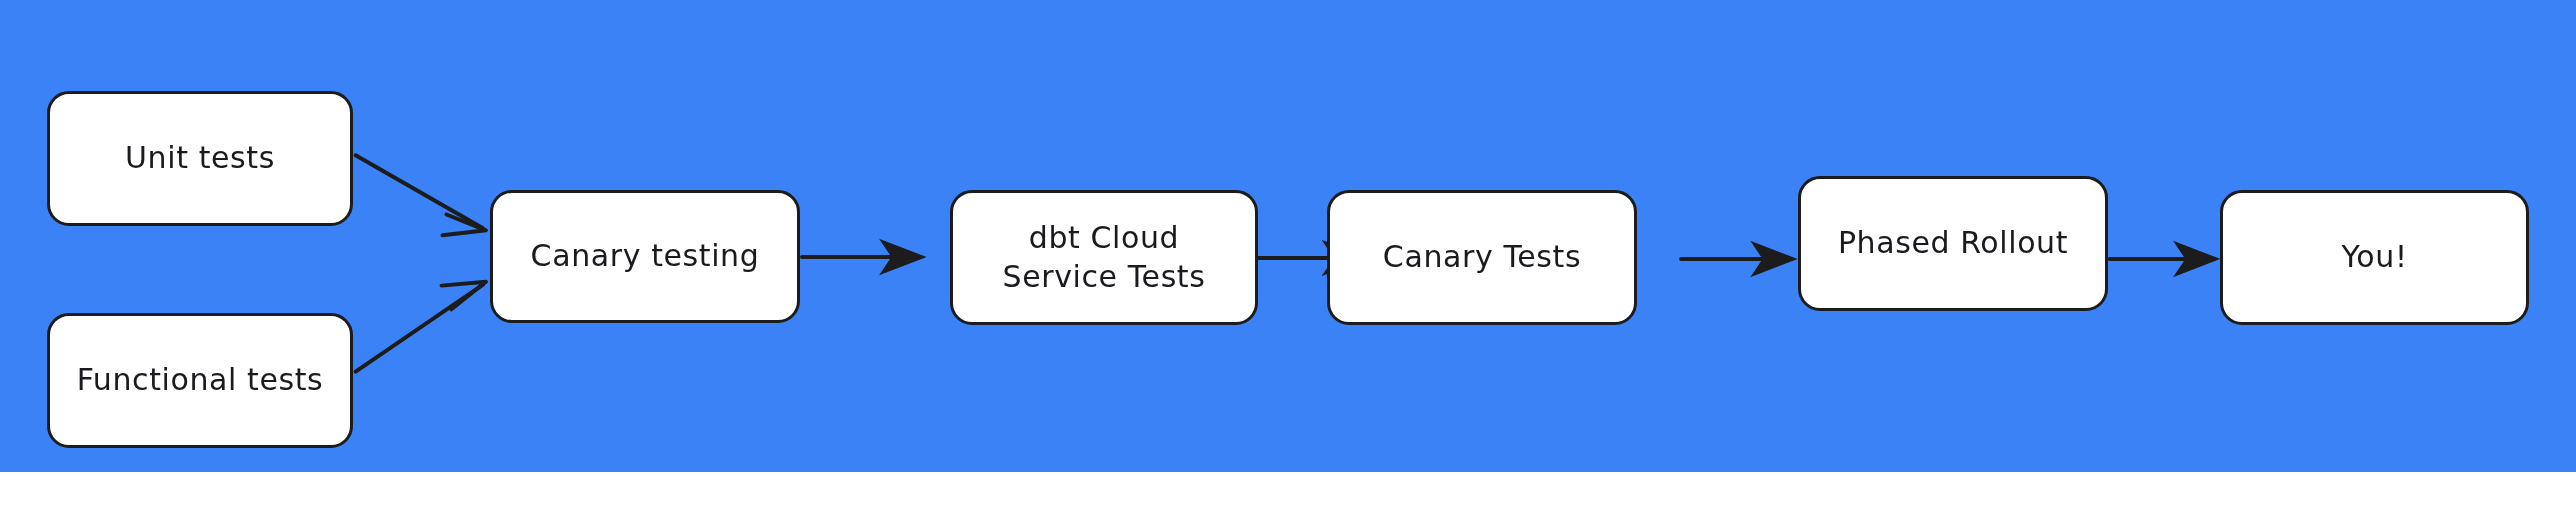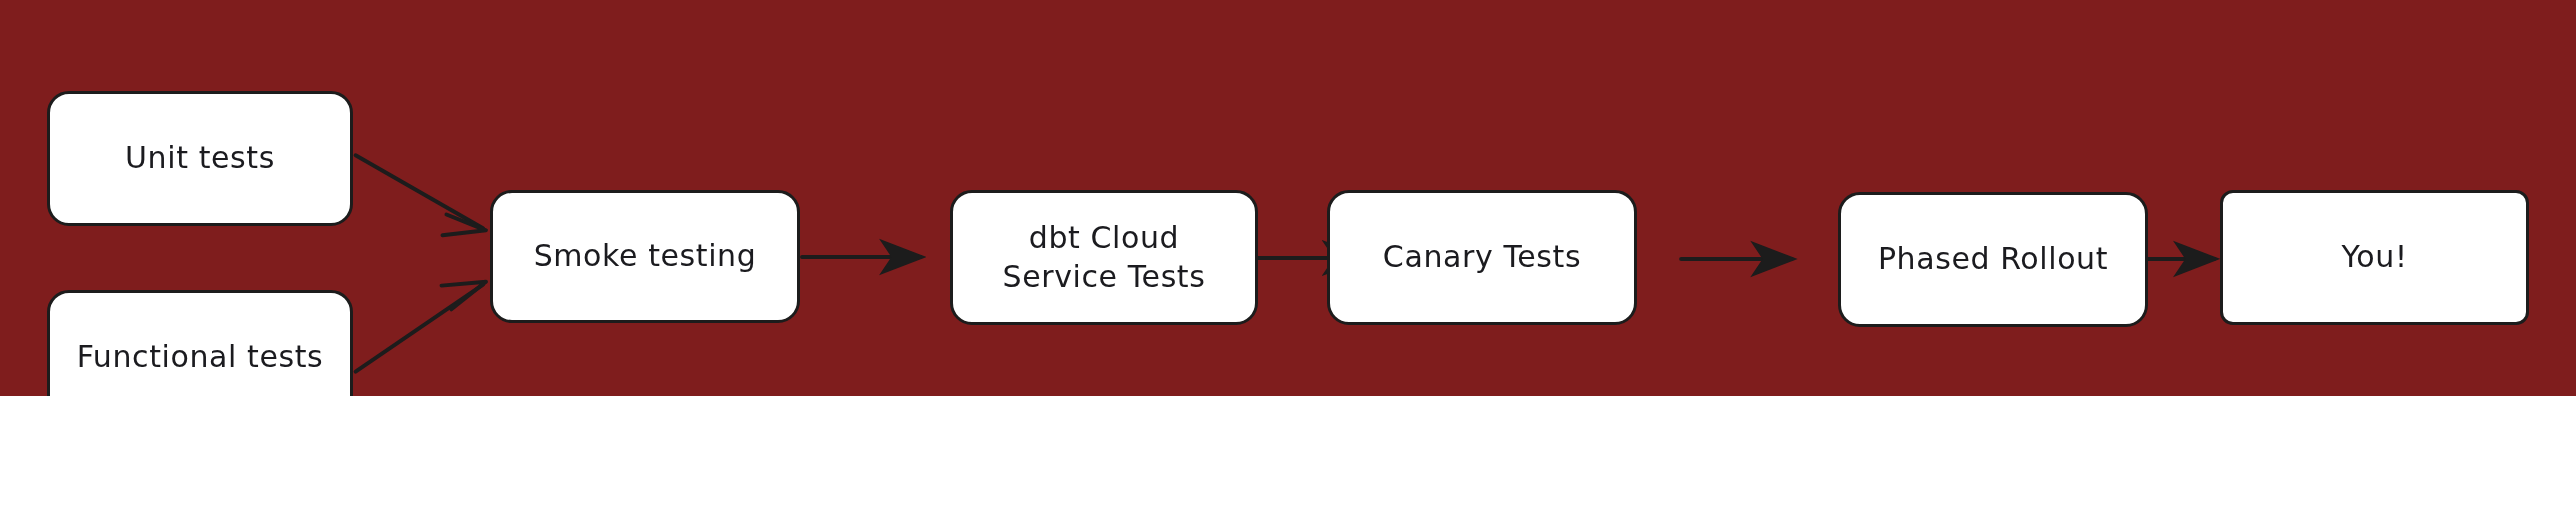--- a/index.html
+++ b/index.html
@@ -7,22 +7,22 @@
     margin: 0;
     padding: 0;
     background: #ffffff;
   }
   body {
     font-family: "DejaVu Sans", sans-serif;
   }
   #canvas {
     position: relative;
     width: 2576px;
-    height: 396px;
-    background: #7f1d1d;
+    height: 472px;
+    background: #3b82f6;
     overflow: hidden;
   }
   #edge-layer {
     position: absolute;
     left: 0;
     top: 0;
     width: 2576px;
     height: 510px;
     pointer-events: none;
   }
@@ -76,39 +76,39 @@
 
     <line x1="1702" y1="262" x2="1814" y2="262" stroke="#1c1c1c" stroke-width="4" stroke-linecap="round" marker-end="url(#arrow-solid)"></line>
 
     <line x1="2136" y1="262" x2="2242" y2="262" stroke="#1c1c1c" stroke-width="4" stroke-linecap="round" marker-end="url(#arrow-solid)"></line>
   </svg>
 
   <div class="node" style="left: 47px; top: 91px; width: 306px; height: 135px;">
     <span class="node-label">Unit tests</span>
   </div>
 
-  <div class="node" style="left: 47px; top: 290px; width: 306px; height: 135px;">
+  <div class="node" style="left: 47px; top: 313px; width: 306px; height: 135px;">
     <span class="node-label">Functional tests</span>
   </div>
 
   <div class="node" style="left: 490px; top: 190px; width: 310px; height: 133px;">
-    <span class="node-label">Smoke testing</span>
+    <span class="node-label">Canary testing</span>
   </div>
 
   <div class="node" style="left: 950px; top: 190px; width: 308px; height: 135px;">
     <span class="node-label">dbt Cloud
 Service Tests</span>
   </div>
 
   <div class="node" style="left: 1327px; top: 190px; width: 310px; height: 135px;">
     <span class="node-label">Canary Tests</span>
   </div>
 
-  <div class="node" style="left: 1798px; top: 192px; width: 310px; height: 135px; margin-left: 40px;">
+  <div class="node" style="left: 1798px; top: 176px; width: 310px; height: 135px;">
     <span class="node-label">Phased Rollout</span>
   </div>
 
-  <div class="node" style="left: 2220px; top: 190px; width: 309px; height: 135px; border-radius: 13px;">
+  <div class="node" style="left: 2220px; top: 190px; width: 309px; height: 135px;">
     <span class="node-label">You!</span>
   </div>
 
 </div>
 
 
 </body></html>

